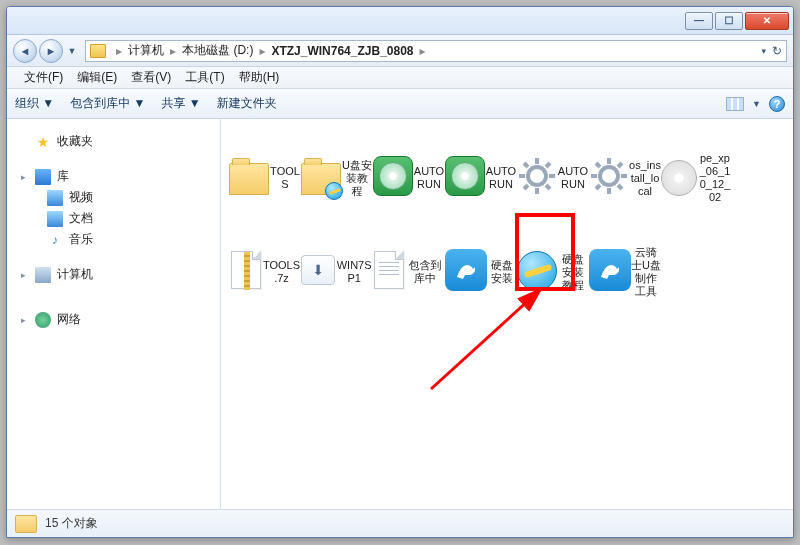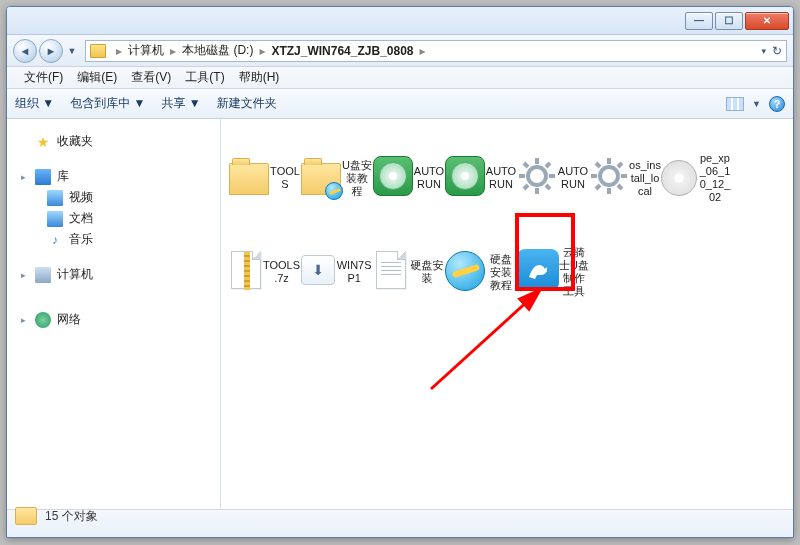--- a/index.html
+++ b/index.html
@@ -59,21 +59,21 @@
 .file-mag:after { content: "🔍"; position: absolute; left: 6px; top: 10px; font-size: 16px; }
 .zip-ov { position: absolute; left: 12px; top: 0; width: 6px; height: 38px; background: repeating-linear-gradient(#f0c455 0,#f0c455 3px,#d0a030 3px,#d0a030 5px); }
 .box-icon { width: 34px; height: 30px; background: linear-gradient(#fff,#e8f0f8); border: 1px solid #c0c8d0; border-radius: 4px; display: flex; align-items: center; justify-content: center; font-size: 14px; color: #4a6a90; }
 .disc-only { width: 36px; height: 36px; border-radius: 50%; background: radial-gradient(circle,#fff 18%,#f0f0f0 20%,#e0e0e0 75%,#c8c8c8); border: 1px solid #b0b0b0; margin-top: 3px; }
 .horse-icon { width: 42px; height: 42px; border-radius: 8px; background: linear-gradient(#4ab4f0, #1a8ad8); display: flex; align-items: center; justify-content: center; color: #fff; }
 .horse-icon svg { width: 30px; height: 30px; }
 .ie-big { width: 40px; height: 40px; border-radius: 50%; background: radial-gradient(circle at 35% 30%, #b0e8ff, #18a0e0); border: 1px solid #0a78b0; position: relative; margin-top: 2px; }
 .ie-big:after { content: ""; position: absolute; left: 6px; top: 16px; width: 28px; height: 6px; background: #ffd040; border-radius: 3px; transform: rotate(-18deg); }
 .highlight { position: absolute; border: 4px solid #ff0000; pointer-events: none; }
 .arrow { position: absolute; pointer-events: none; }
-.statusbar { height: 28px; background: linear-gradient(#f4f8fd, #e8f0f8); border-top: 1px solid #d0dae6; display: flex; align-items: flex-end; padding: 12px 8px; font-size: 12px; color: #3a3a3a; }
+.statusbar { height: 28px; background: linear-gradient(#f4f8fd, #e8f0f8); border-top: 1px solid #d0dae6; display: flex; align-items: center; padding: 12px 8px; font-size: 12px; color: #3a3a3a; }
 .statusbar .folder-ico { width: 22px; height: 18px; background: linear-gradient(#ffe6a0, #f4cc6a); border: 1px solid #d8b050; border-radius: 2px; margin-right: 8px; }
 </style>
 </head>
 <body>
 
 <div class="window">
 
   <div class="titlebar">
     <div class="win-btn win-min">—</div>
     <div class="win-btn win-max">☐</div>
@@ -248,20 +248,30 @@
         <div class="fitem">
           <div class="icon">
               <div class="box-icon">⬇</div>
             </div>
           <div class="label">WIN7SP1</div>
         </div>
         <div class="fitem">
           <div class="icon">
               <div class="file-icon file-lines"></div>
             </div>
+          <div class="label">包含到库中</div>
+        </div>
+        <div class="fitem">
+          <div class="icon">
+              <div class="horse-icon">
+            <svg viewBox="0 0 30 30">
+                  <path d="M6 22 Q10 10 16 10 Q20 10 22 14 L24 12 L24 16 Q22 20 18 20 L14 20 L12 24 Z" fill="#fff"></path>
+                </svg>
+          </div>
+            </div>
           <div class="label">硬盘安装</div>
         </div>
         <div class="fitem">
           <div class="icon">
               <div class="ie-big"></div>
             </div>
           <div class="label">硬盘安装教程</div>
         </div>
         <div class="fitem">
           <div class="icon">

